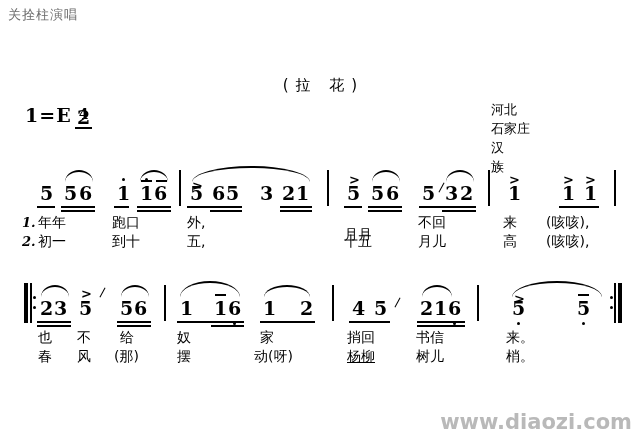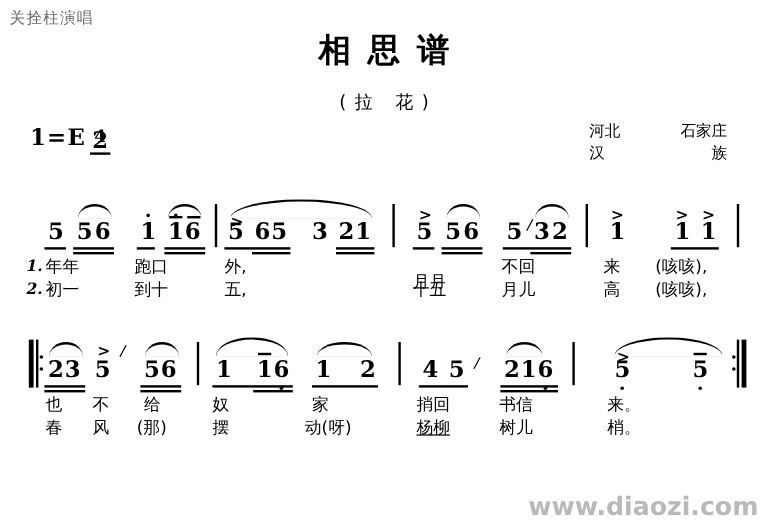--- a/index.html
+++ b/index.html
@@ -65,20 +65,21 @@
     top: 100px;
     font-size: 13px;
     line-height: 19px;
     font-family: "DejaVu Sans", "Liberation Sans", sans-serif;
     text-align: left;
     width: 115px;
   }
   .attrib .row {
     display: flex;
     justify-content: space-between;
+    flex-direction: column;
   }
 
   
   .keysig {
     position: absolute;
     left: 25px;
     top: 104px;
     display: flex;
     align-items: center;
     font-size: 19px;
@@ -272,21 +273,20 @@
     pointer-events: none;
   }
 </style>
 </head>
 <body>
 
 <div class="page">
 
   <div class="wm-topleft">关拴柱演唱</div>
 
-  <div class="title">相思谱</div>
   <div class="subtitle">(拉 花)</div>
 
   <div class="attrib">
     <div class="row">
       <span>河北</span>
       <span>石家庄</span>
     </div>
     <div class="row">
       <span>汉</span>
       <span>族</span>

